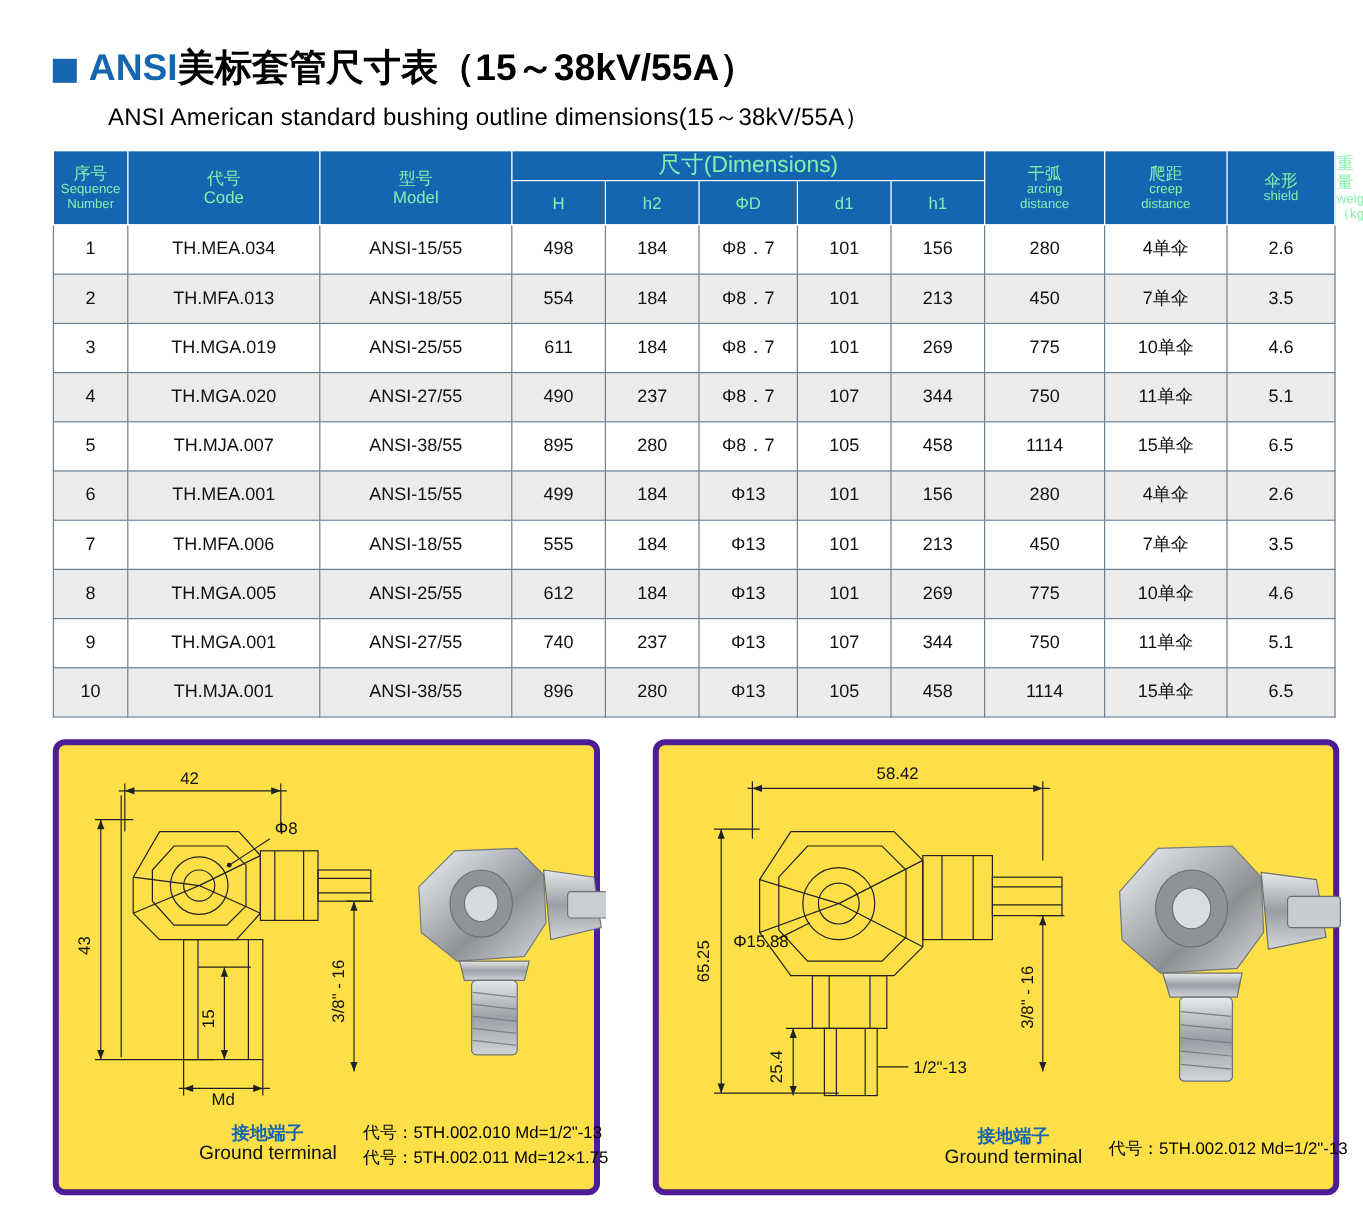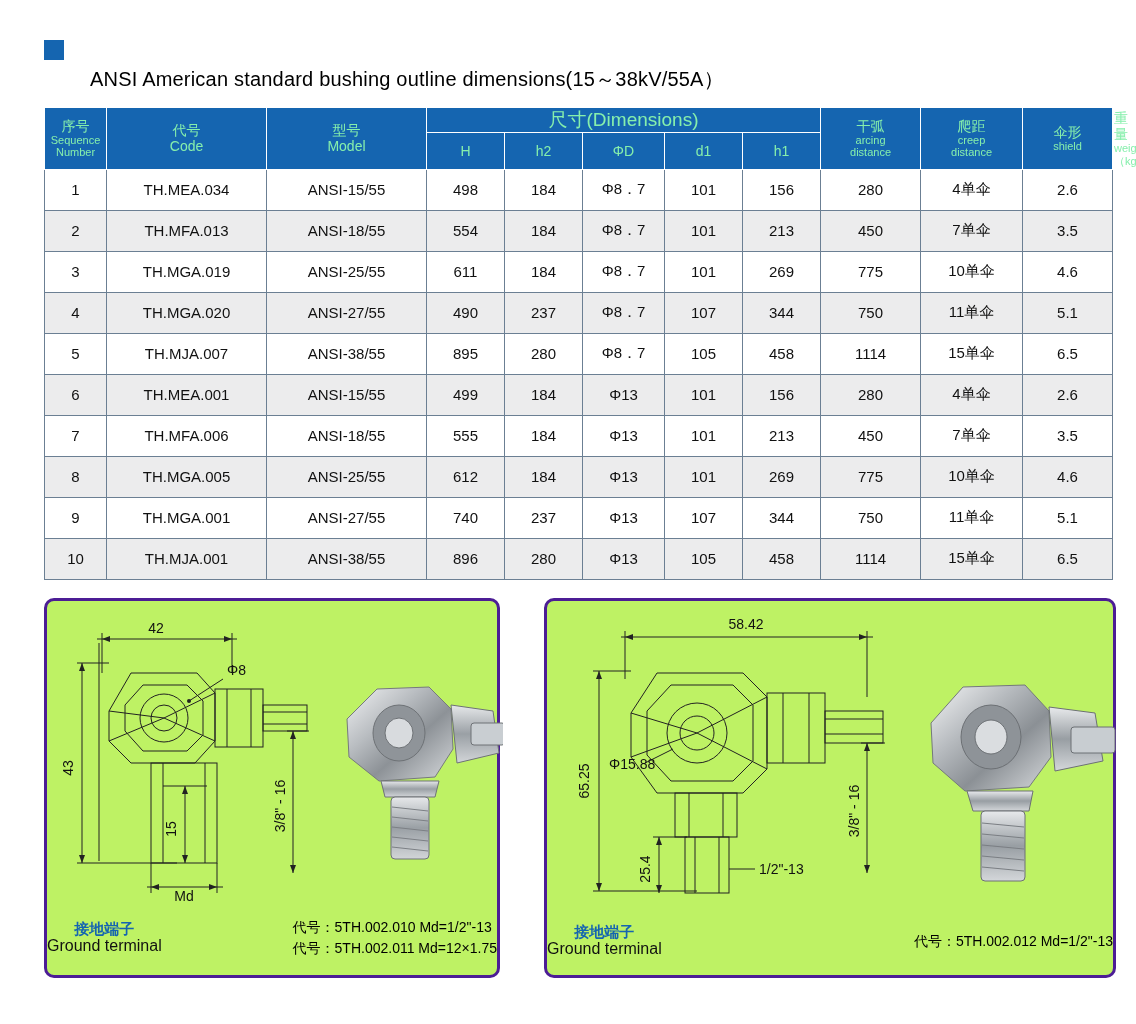--- a/index.html
+++ b/index.html
@@ -110,38 +110,38 @@
   .col-shield { width: 102px; }
   .col-weight { width: 90px; }
 
   
   .panels {
     margin-top: 18px;
     display: flex;
     gap: 18px;
   }
   .panel {
-    border: 3px solid #4c1d95;
+    border: 5px solid #4c1d95;
     border-radius: 10px;
-    background: #bef264;
+    background: #fde047;
     position: relative;
     box-sizing: border-box;
   }
   .panel-left { width: 456px; height: 380px; }
   .panel-right { width: 572px; height: 380px; margin-left: 26px; }
   .panel svg { display: block; }
 
   .caption {
     position: absolute;
     bottom: 16px;
-    left: 0;
+    left: 12px;
     width: 100%;
     display: flex;
     align-items: center;
-    justify-content: space-between;
+    justify-content: flex-end;
     gap: 22px;
   }
   .cap-term {
     text-align: center;
     line-height: 1.15;
     flex: 0 0 auto;
   }
   .cap-term .cn {
     color: #1565b0;
     font-size: 15px;
@@ -158,20 +158,21 @@
   }
 </style>
 </head>
 <body>
 
 <div class="page">
 
   <div class="title-block">
     <div class="title-line-1">
       <span class="title-square"></span>
+      <span class="title-cn"><span class="ansi">ANSI</span><span>美标套管尺寸表（15～38kV/55A）</span></span>
     </div>
     <div class="title-en">ANSI American standard  bushing outline dimensions(15～38kV/55A）</div>
   </div>
 
   <table class="dim-table">
     <colgroup>
       <col class="col-seq">
         <col class="col-code">
         <col class="col-model">
       <col class="col-h">

